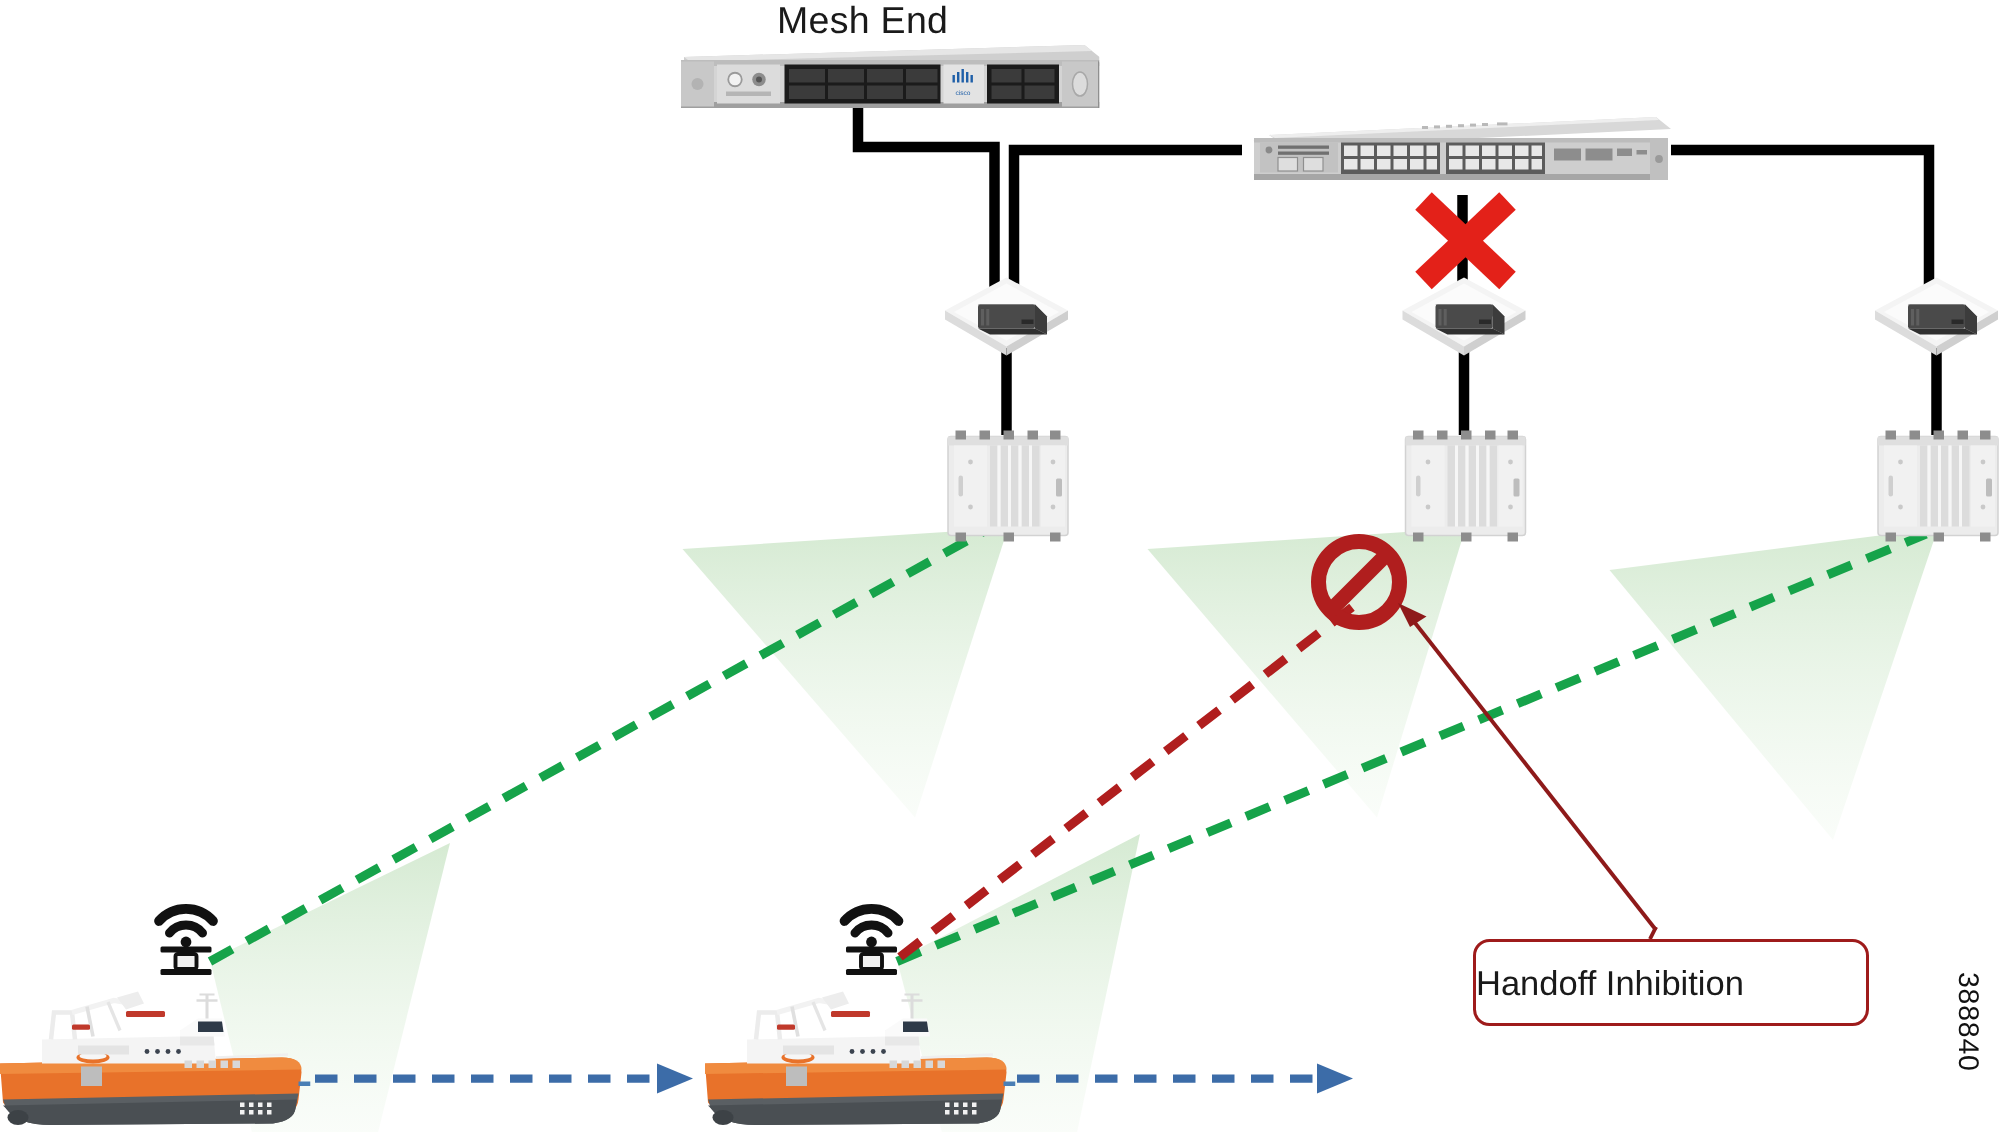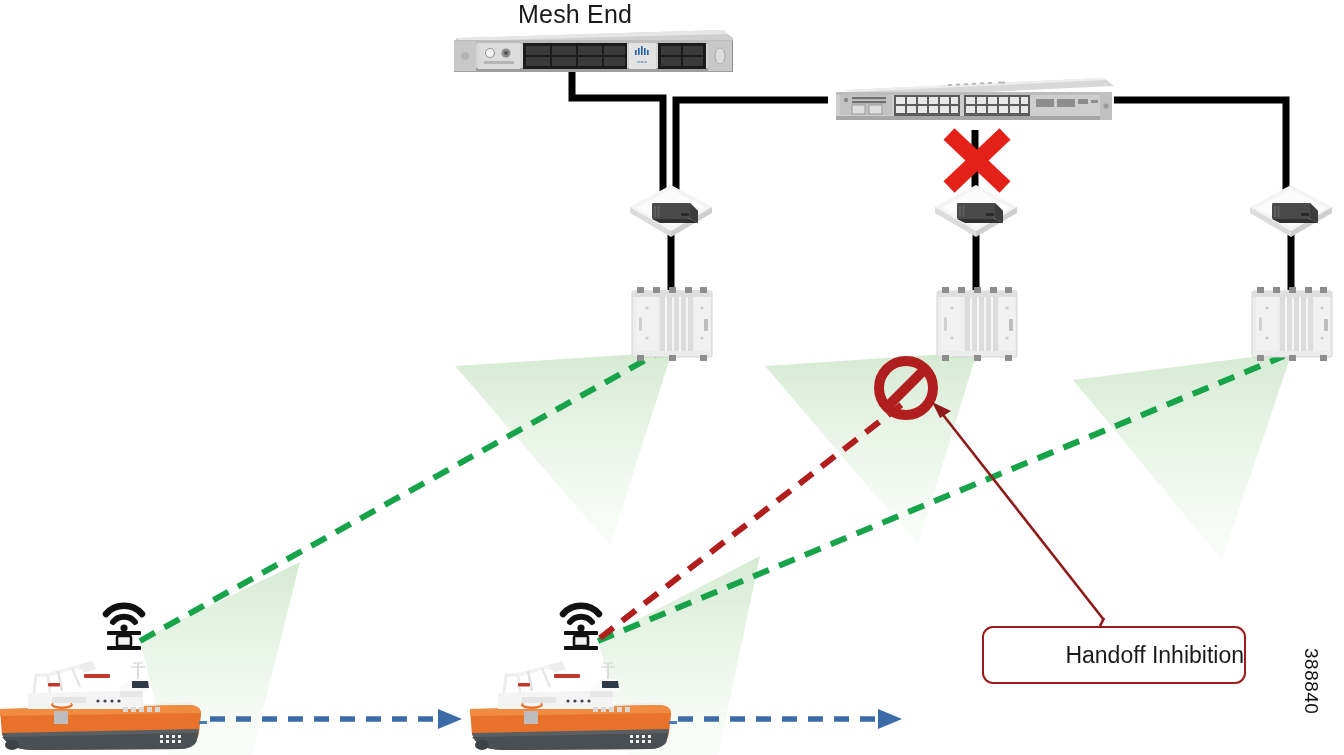--- a/index.html
+++ b/index.html
@@ -68,21 +68,21 @@
 
   
   #handoff-callout {
     left: 982px; top: 626px;
     width: 260px; height: 54px;
     border: 2.4px solid #9E1B1B;
     border-radius: 11px;
     background: #ffffff;
     display: flex;
     align-items: center;
-    justify-content: flex-end;
+    justify-content: flex-start;
   }
   #handoff-callout-label {
     font-size: 23px;
     color: #1a1a1a;
     white-space: nowrap;
   }
 
   
   #watermark {
     left: 1296px; top: 648px;

